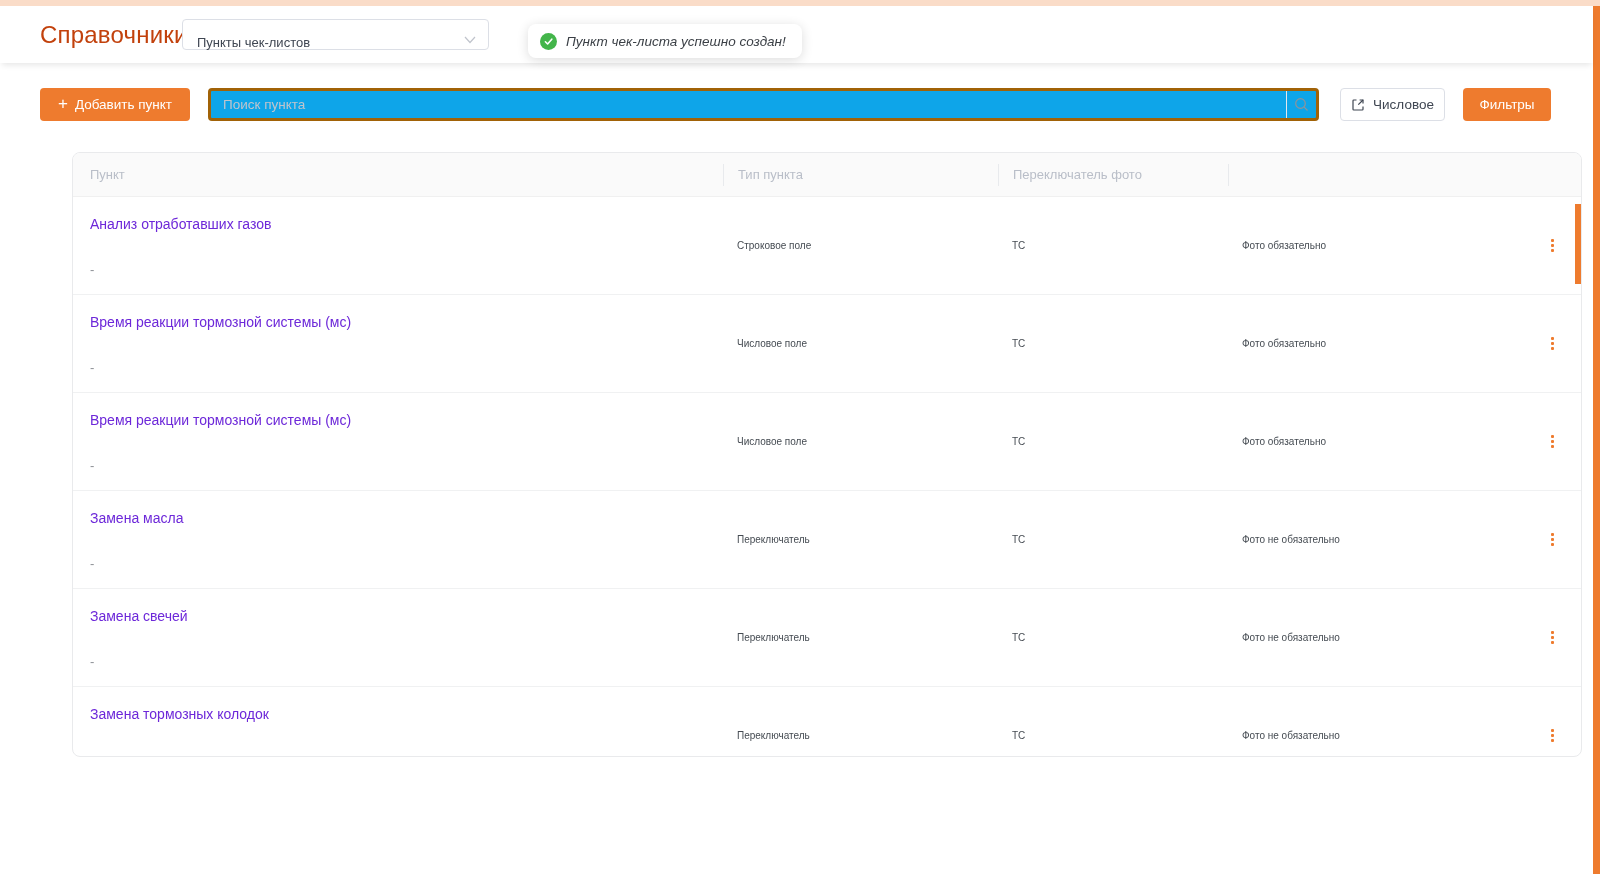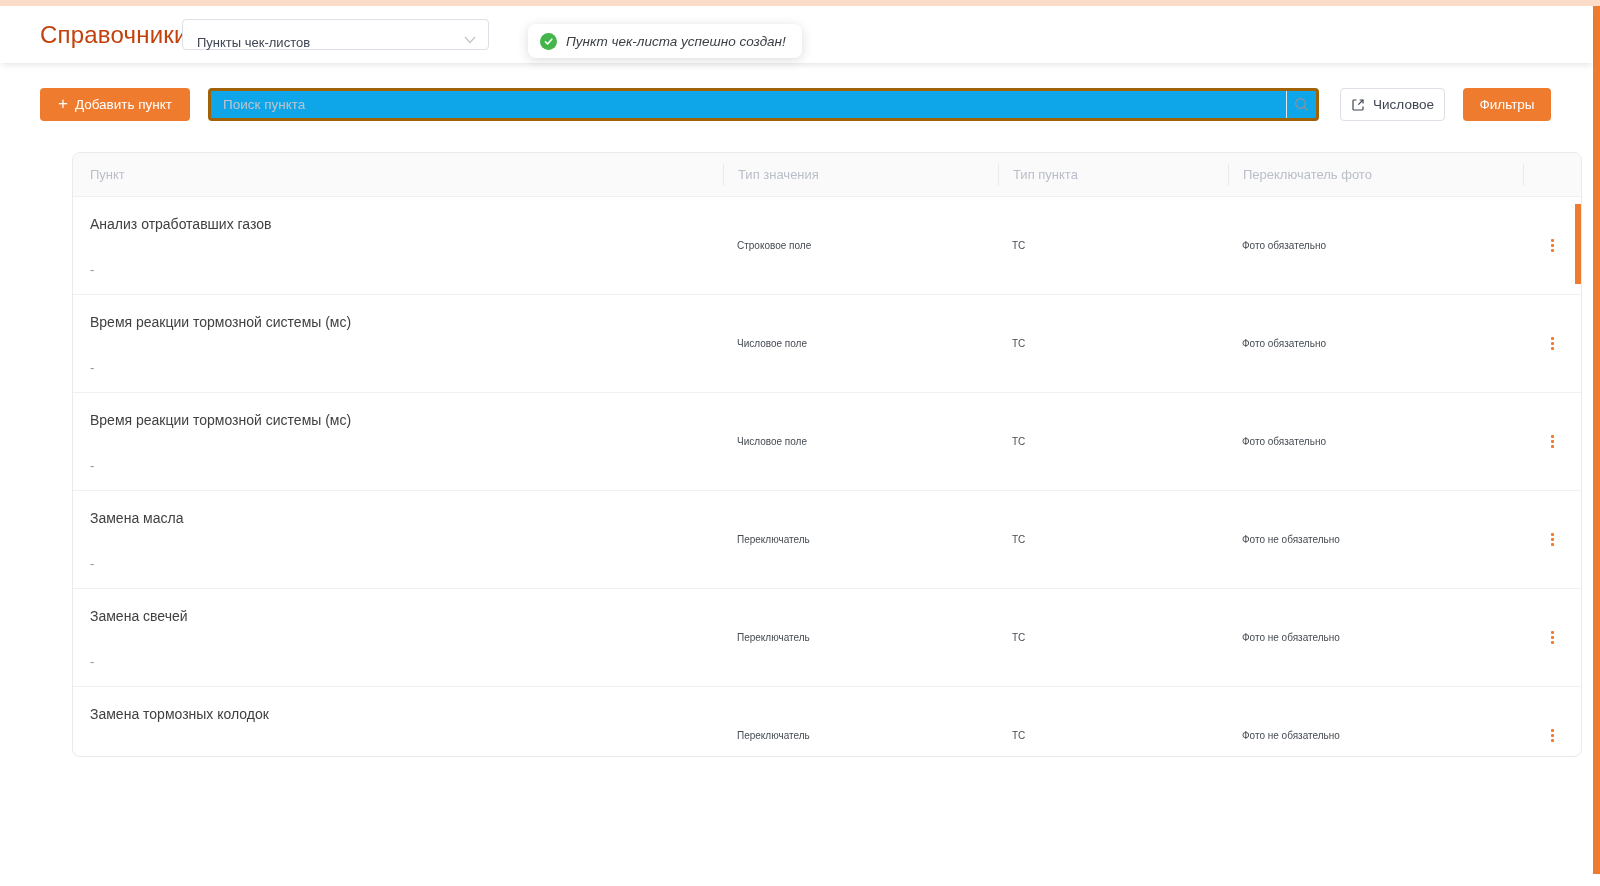--- a/index.html
+++ b/index.html
@@ -41,21 +41,21 @@
   .card { position:absolute; left:40px; top:152px; width:1510px; height:605px; background:#fff;
           border:1px solid #e9eaec; border-radius:8px; overflow:hidden;margin-left:32px; }
   .grid { display:grid; grid-template-columns:650px 275px 230px 295px 58px; }
   .thead { height:44px; background:#fafafa; border-bottom:1px solid #f0f0f0; align-items:center; }
   .th { font-size:13px; color:#b9bec8; padding-left:17px; height:22px; line-height:22px; }
   .th.sep { border-left:1px solid #e8eaed; padding-left:14px; }
   .th.c2, .th.c3, .th.c4 { padding-left:14px; }
   .row { height:98px; border-bottom:1px solid #f0f1f2; }
   .row:last-of-type { border-bottom:none; }
   .cell-main { padding:19px 17px 17px 17px; display:flex; flex-direction:column; justify-content:space-between; }
-  .item-title { font-size:14px; color:#404040; }
+  .item-title { font-size:14px; color:#6d28d9; }
   .item-sub { font-size:13px; color:#8d9196; }
   .cell-mid { display:flex; align-items:center; padding-left:14px; font-size:10px; color:#454b52; }
   .cell-actions { display:flex; align-items:center; justify-content:center; }
   .kebab { display:flex; flex-direction:column; gap:2px; padding:6px; cursor:pointer; background:none; border:none; }
   .kebab i { width:3px; height:3px; background:#ee7b2e; border-radius:1px; display:block; }
   .partial-row { height:30px; overflow:hidden; border-bottom:1px solid #e7e8ea;text-align:right; }
   .partial-row .item-title { margin:20px 0 0 17px; }
   .card-footer { height:47px; background:#fff; }
   .vscroll { position:absolute; right:0; top:51px; width:6px; height:80px; background:#ee7b2e; }
 </style>
@@ -110,21 +110,20 @@
     <span>Числовое</span>
   </button>
 
   <button class="btn btn-filters">
     <span>Фильтры</span>
   </button>
 
   <div class="card">
     <div class="grid thead">
       <div class="th">Пункт</div>
-      <div class="th sep c2">Тип значения</div>
       <div class="th sep c3">Тип пункта</div>
       <div class="th sep c4">Переключатель фото</div>
       <div class="th sep"></div>
     </div>
 
     <div class="grid row">
       <div class="cell-main">
         <div class="item-title">Анализ отработавших газов</div>
         <div class="item-sub">-</div>
       </div>

